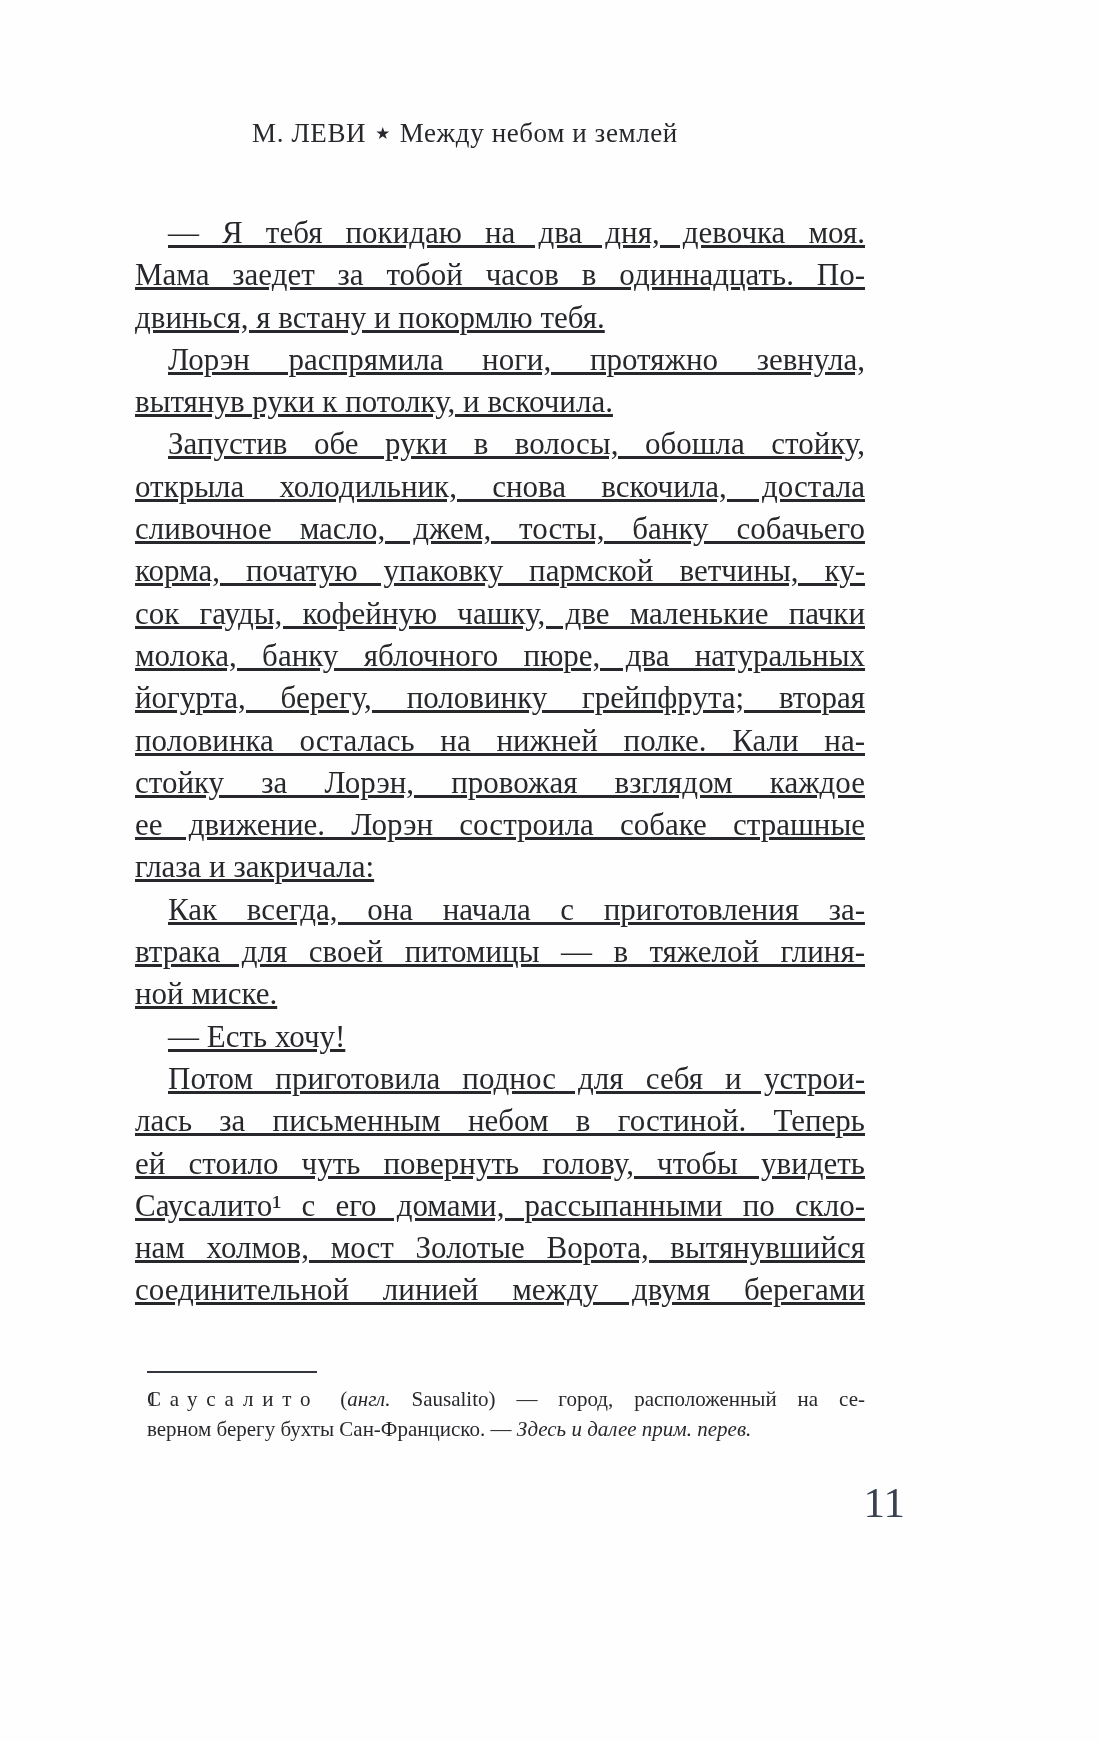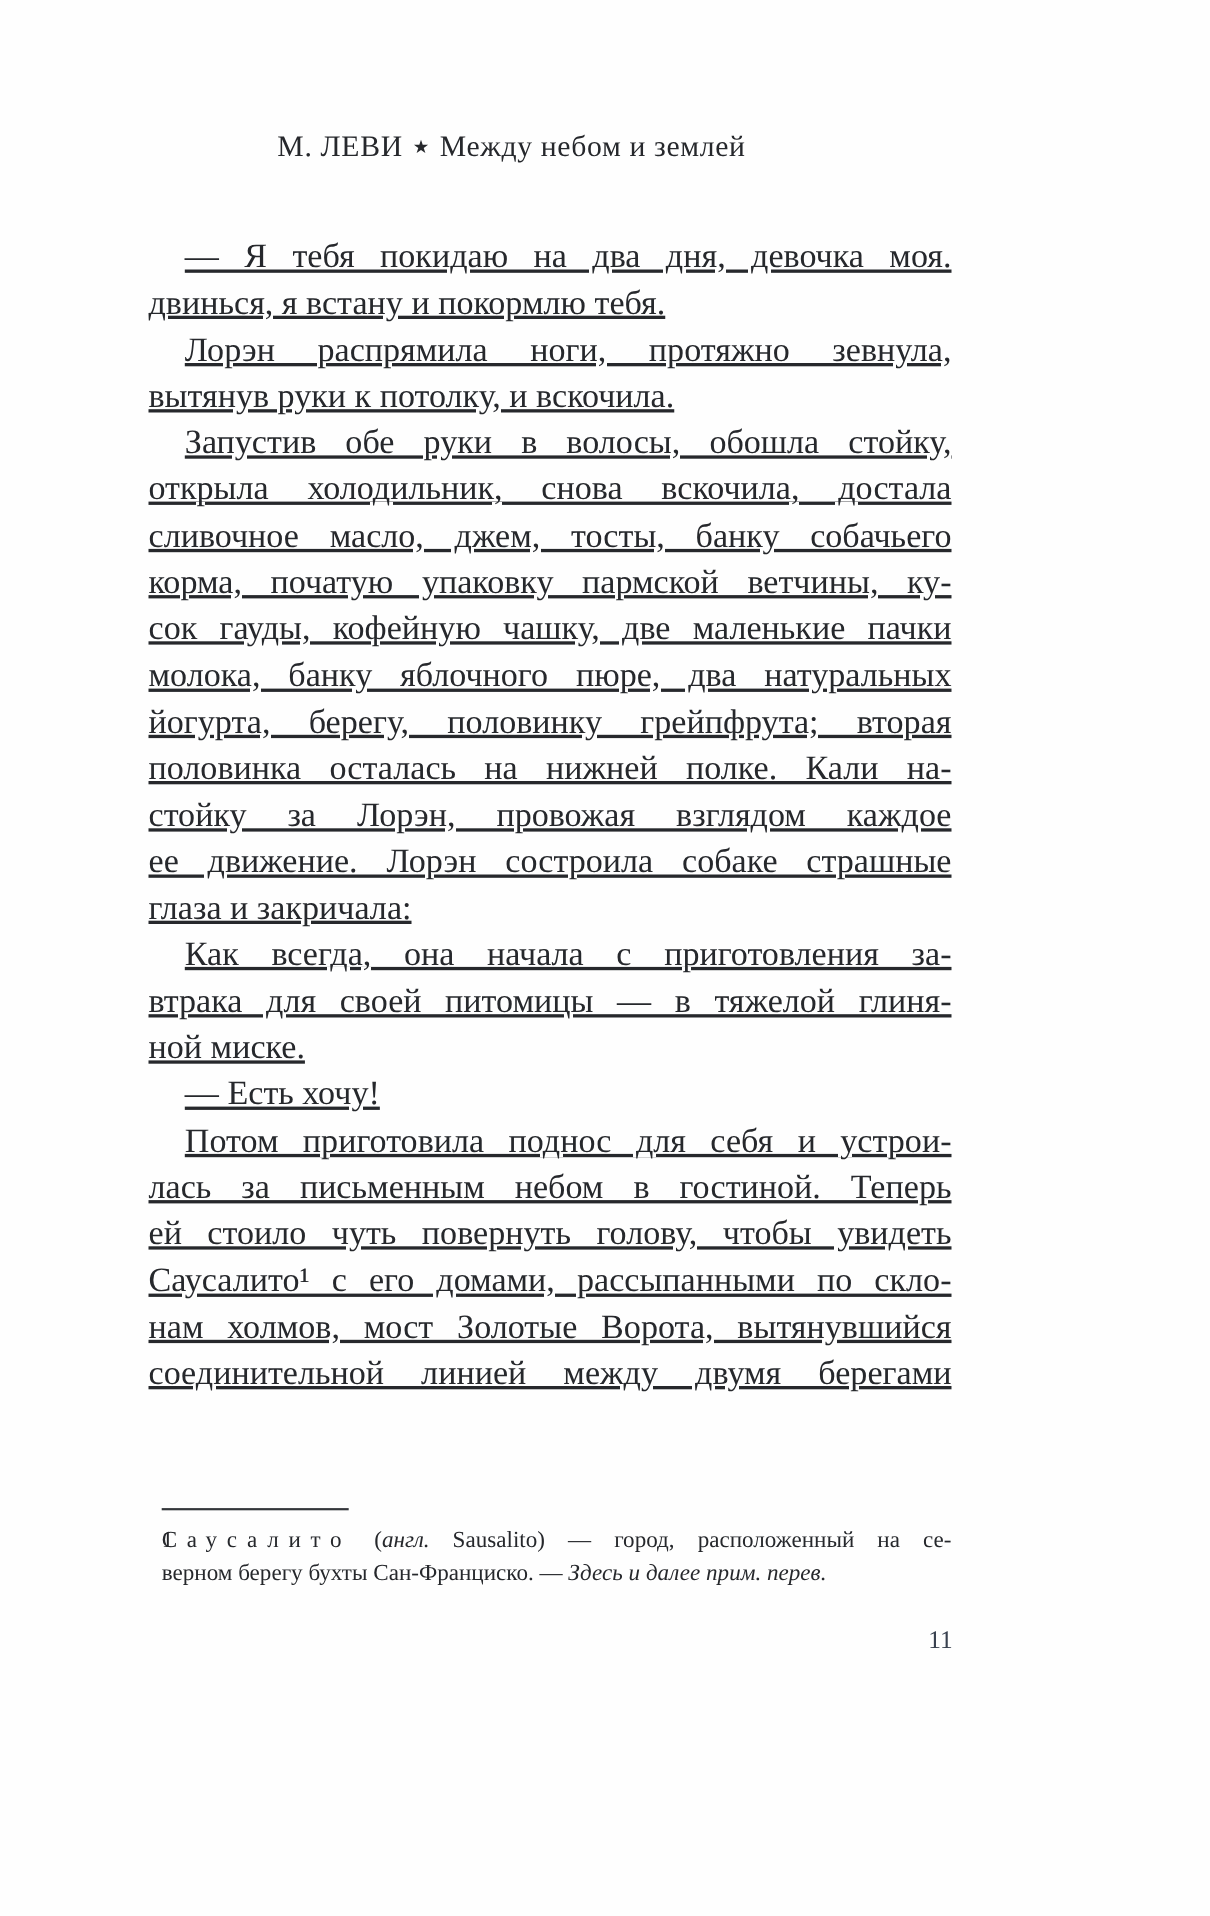--- a/index.html
+++ b/index.html
@@ -81,37 +81,38 @@
   .fnline.endpara {
     text-align-last: left;
   }
   .it { font-style: italic; }
   .spaced { letter-spacing: 0.42em; }
   .page-number {
     position: absolute;
     top: 1478px;
     left: 805px;
     width: 100px;
-    text-align: center;
-    font-size: 23px;
+    text-align: right;
+    font-size: 43px;
     color: #39414f;
   }
 </style>
 </head>
 <body>
 
 <div class="page">
 
   <div class="running-head">
     <span>М. ЛЕВИ</span><span class="star">★</span><span>Между небом и землей</span>
   </div>
 
   <div class="body-text">
       <div class="para">
         <div class="pline indent">— Я тебя покидаю на два дня, девочка моя.</div>
+        <div class="pline">Мама заедет за тобой часов в одиннадцать. По-</div>
         <div class="pline endpara">двинься, я встану и покормлю тебя.</div>
       </div>
       <div class="para">
         <div class="pline indent">Лорэн распрямила ноги, протяжно зевнула,</div>
         <div class="pline endpara">вытянув руки к потолку, и вскочила.</div>
       </div>
       <div class="para">
         <div class="pline indent">Запустив обе руки в волосы, обошла стойку,</div>
         <div class="pline">открыла холодильник, снова вскочила, достала</div>
         <div class="pline">сливочное масло, джем, тосты, банку собачьего</div>

